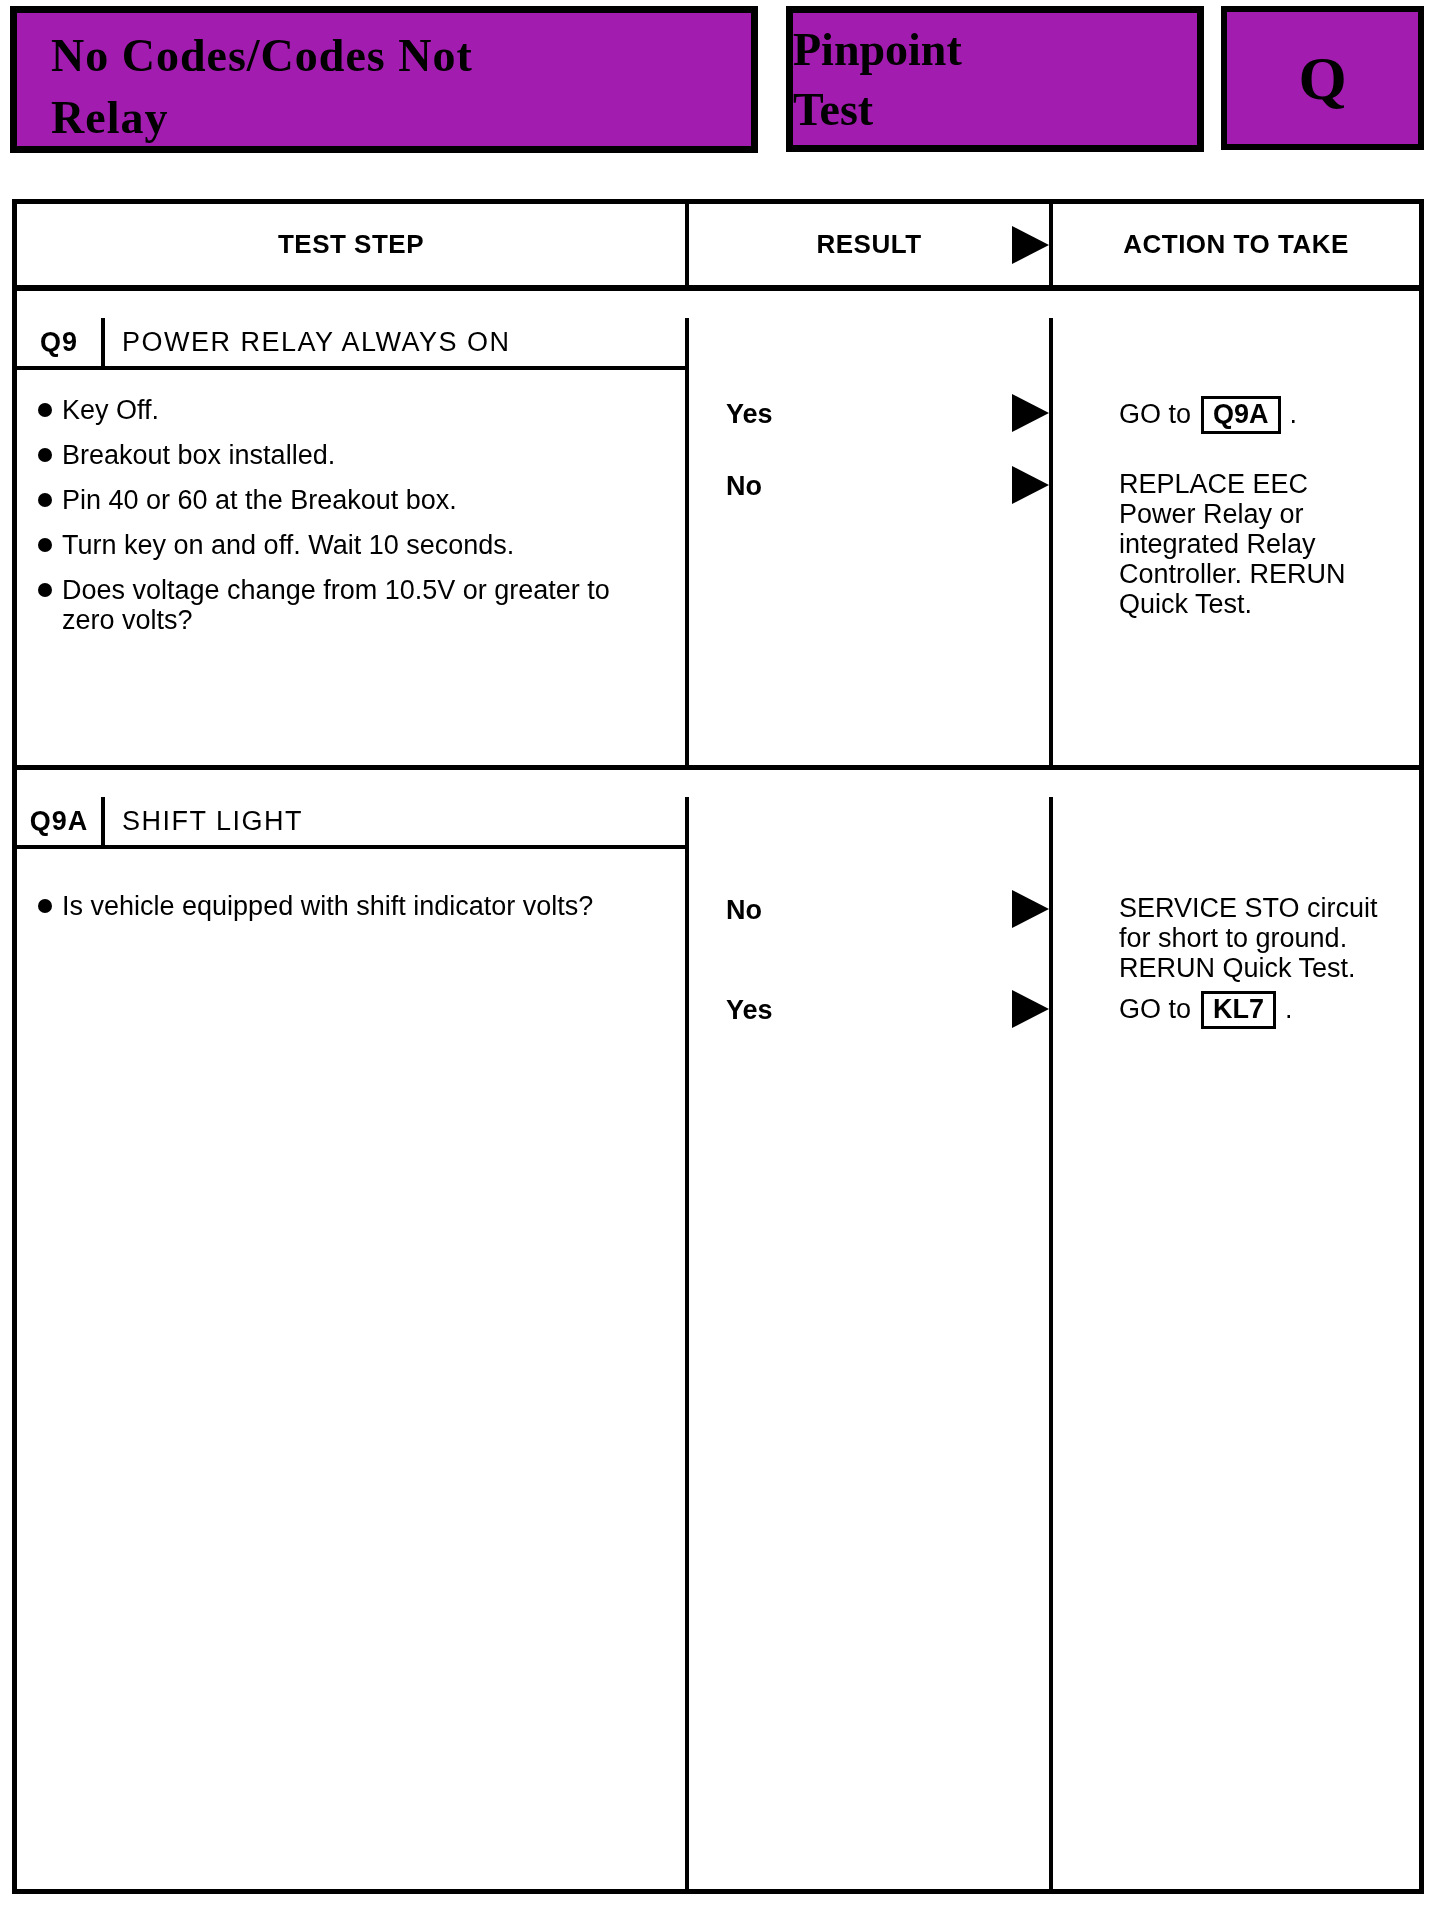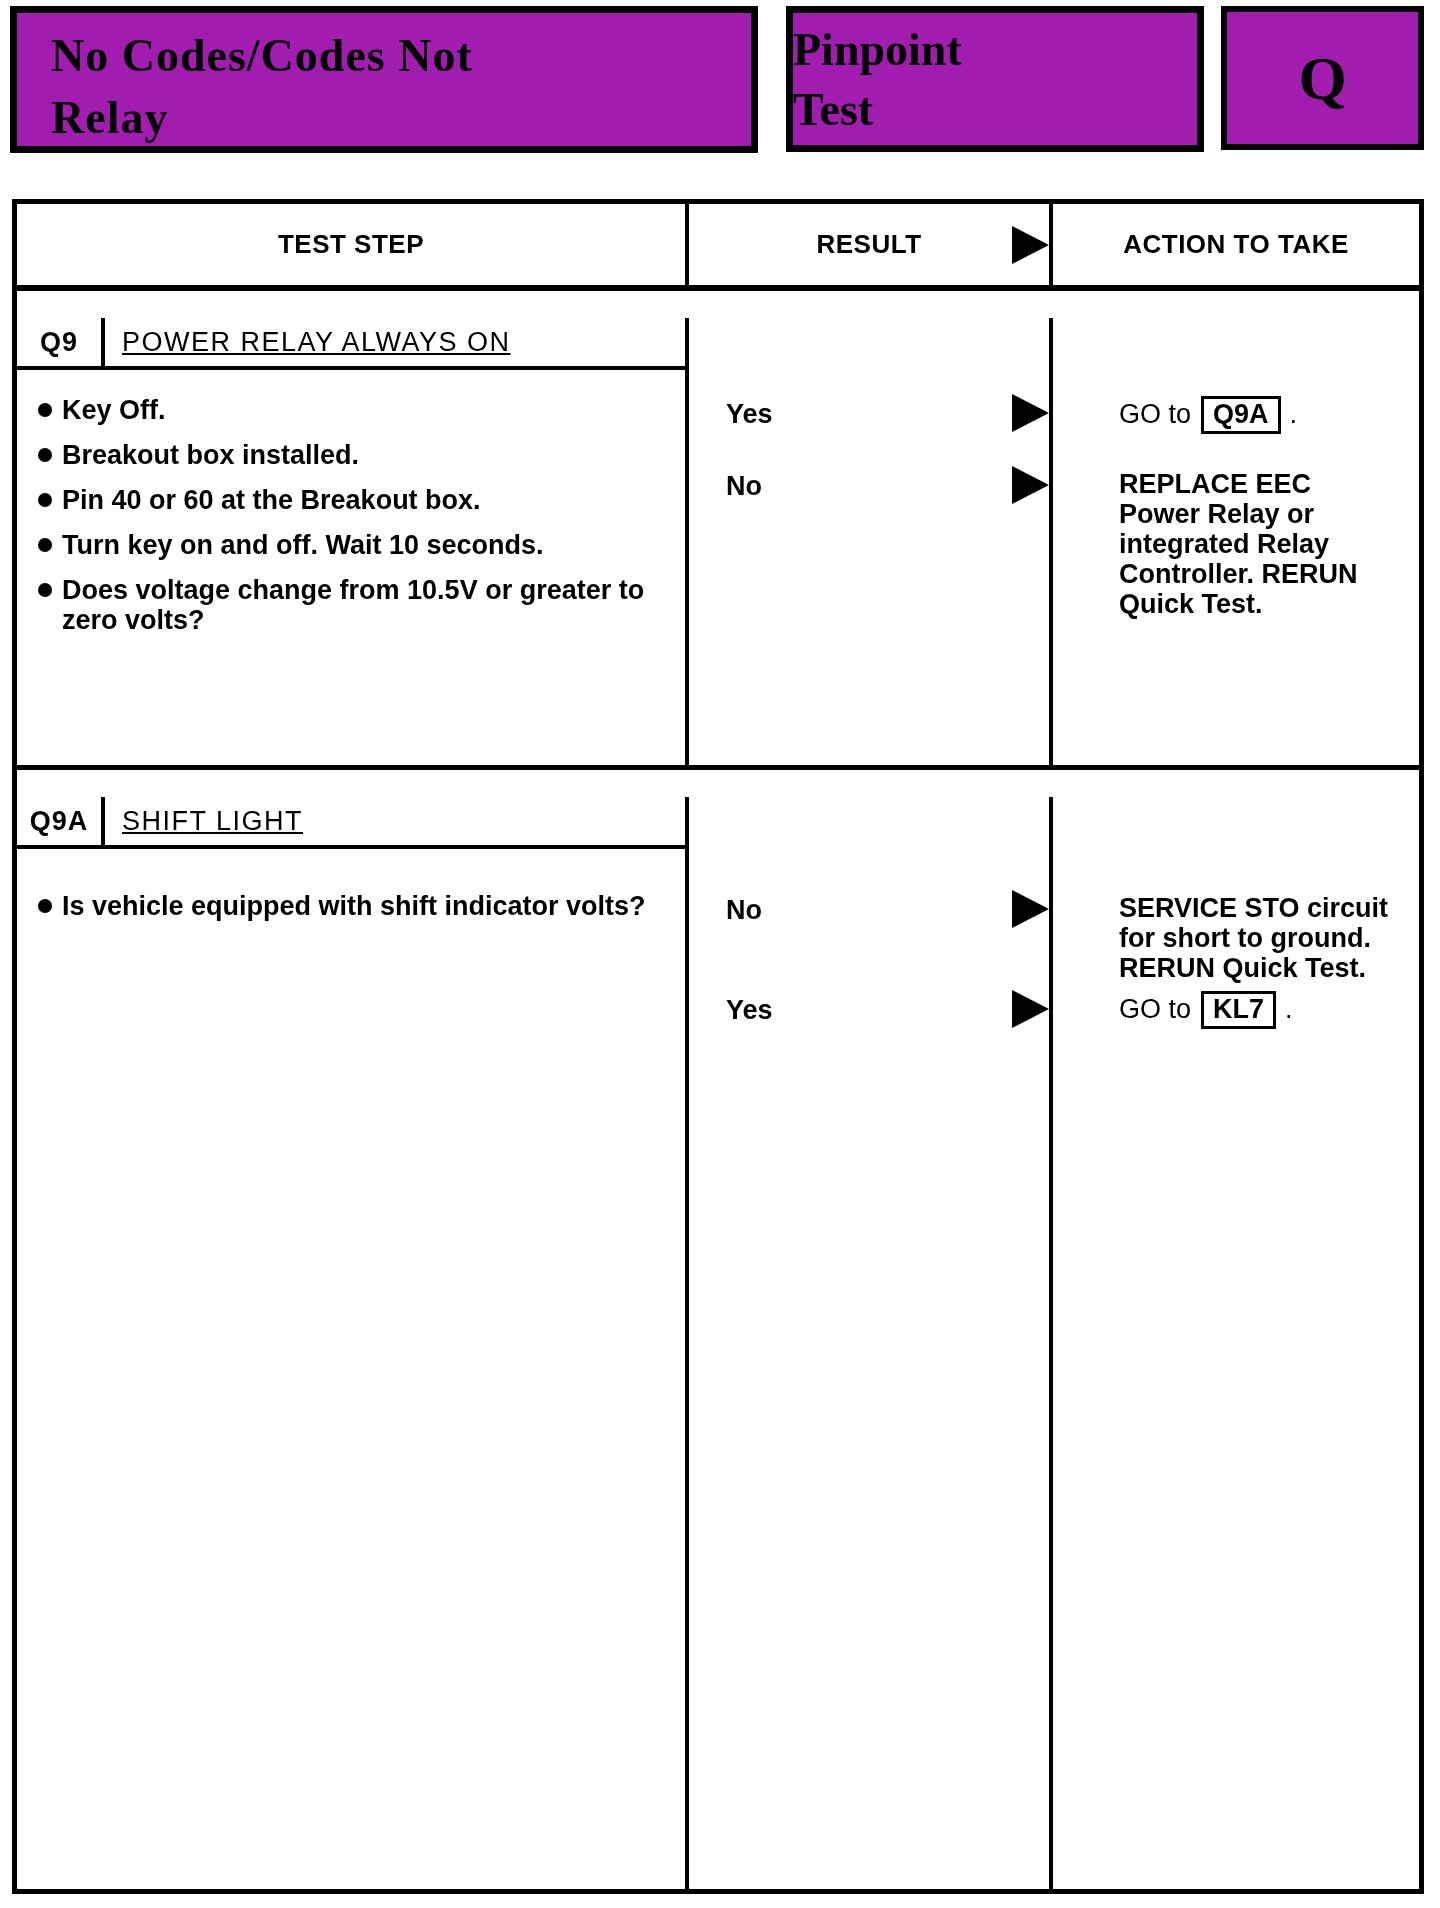--- a/index.html
+++ b/index.html
@@ -38,30 +38,30 @@
   .trow { display:flex; position:relative; }
   #row-q9  { height:452px; border-bottom:5px solid #000; flex-shrink:0; }
   #row-q9a { flex:1; }
 
   
   .stepbar { height:52px; border-bottom:4px solid #000; display:flex; align-items:stretch; }
   .stepid  { width:88px; flex-shrink:0; border-right:4px solid #000;
              display:flex; align-items:center; justify-content:center;
              font-weight:bold; font-size:27px; letter-spacing:1px; }
   .steptitle { display:flex; align-items:center; padding-left:17px;
-               font-size:27px; letter-spacing:1.5px;text-decoration:underline; }
+               font-size:27px; letter-spacing:1.5px; }
 
   
   .steps { margin-top:25px; }
   #row-q9a .steps { margin-top:42px; }
   .step  { position:relative; padding-left:45px; margin-bottom:15px;
            font-size:27px; line-height:30px; }
   .bullet { position:absolute; left:21px; top:8px; width:14px; height:14px;
             border-radius:50%; background:#000; }
-  .ln { white-space:nowrap;font-weight:bold; }
+  .ln { white-space:nowrap; }
 
   
   .rlabel { position:absolute; left:37px; font-weight:bold;
             font-size:27px; line-height:30px; }
   .arrow  { position:absolute; right:0; width:0; height:0;
             border-top:19px solid transparent;
             border-bottom:19px solid transparent;
             border-left:37px solid #000; }
   .thead .arrow { top:50%; margin-top:-19px; }
 

